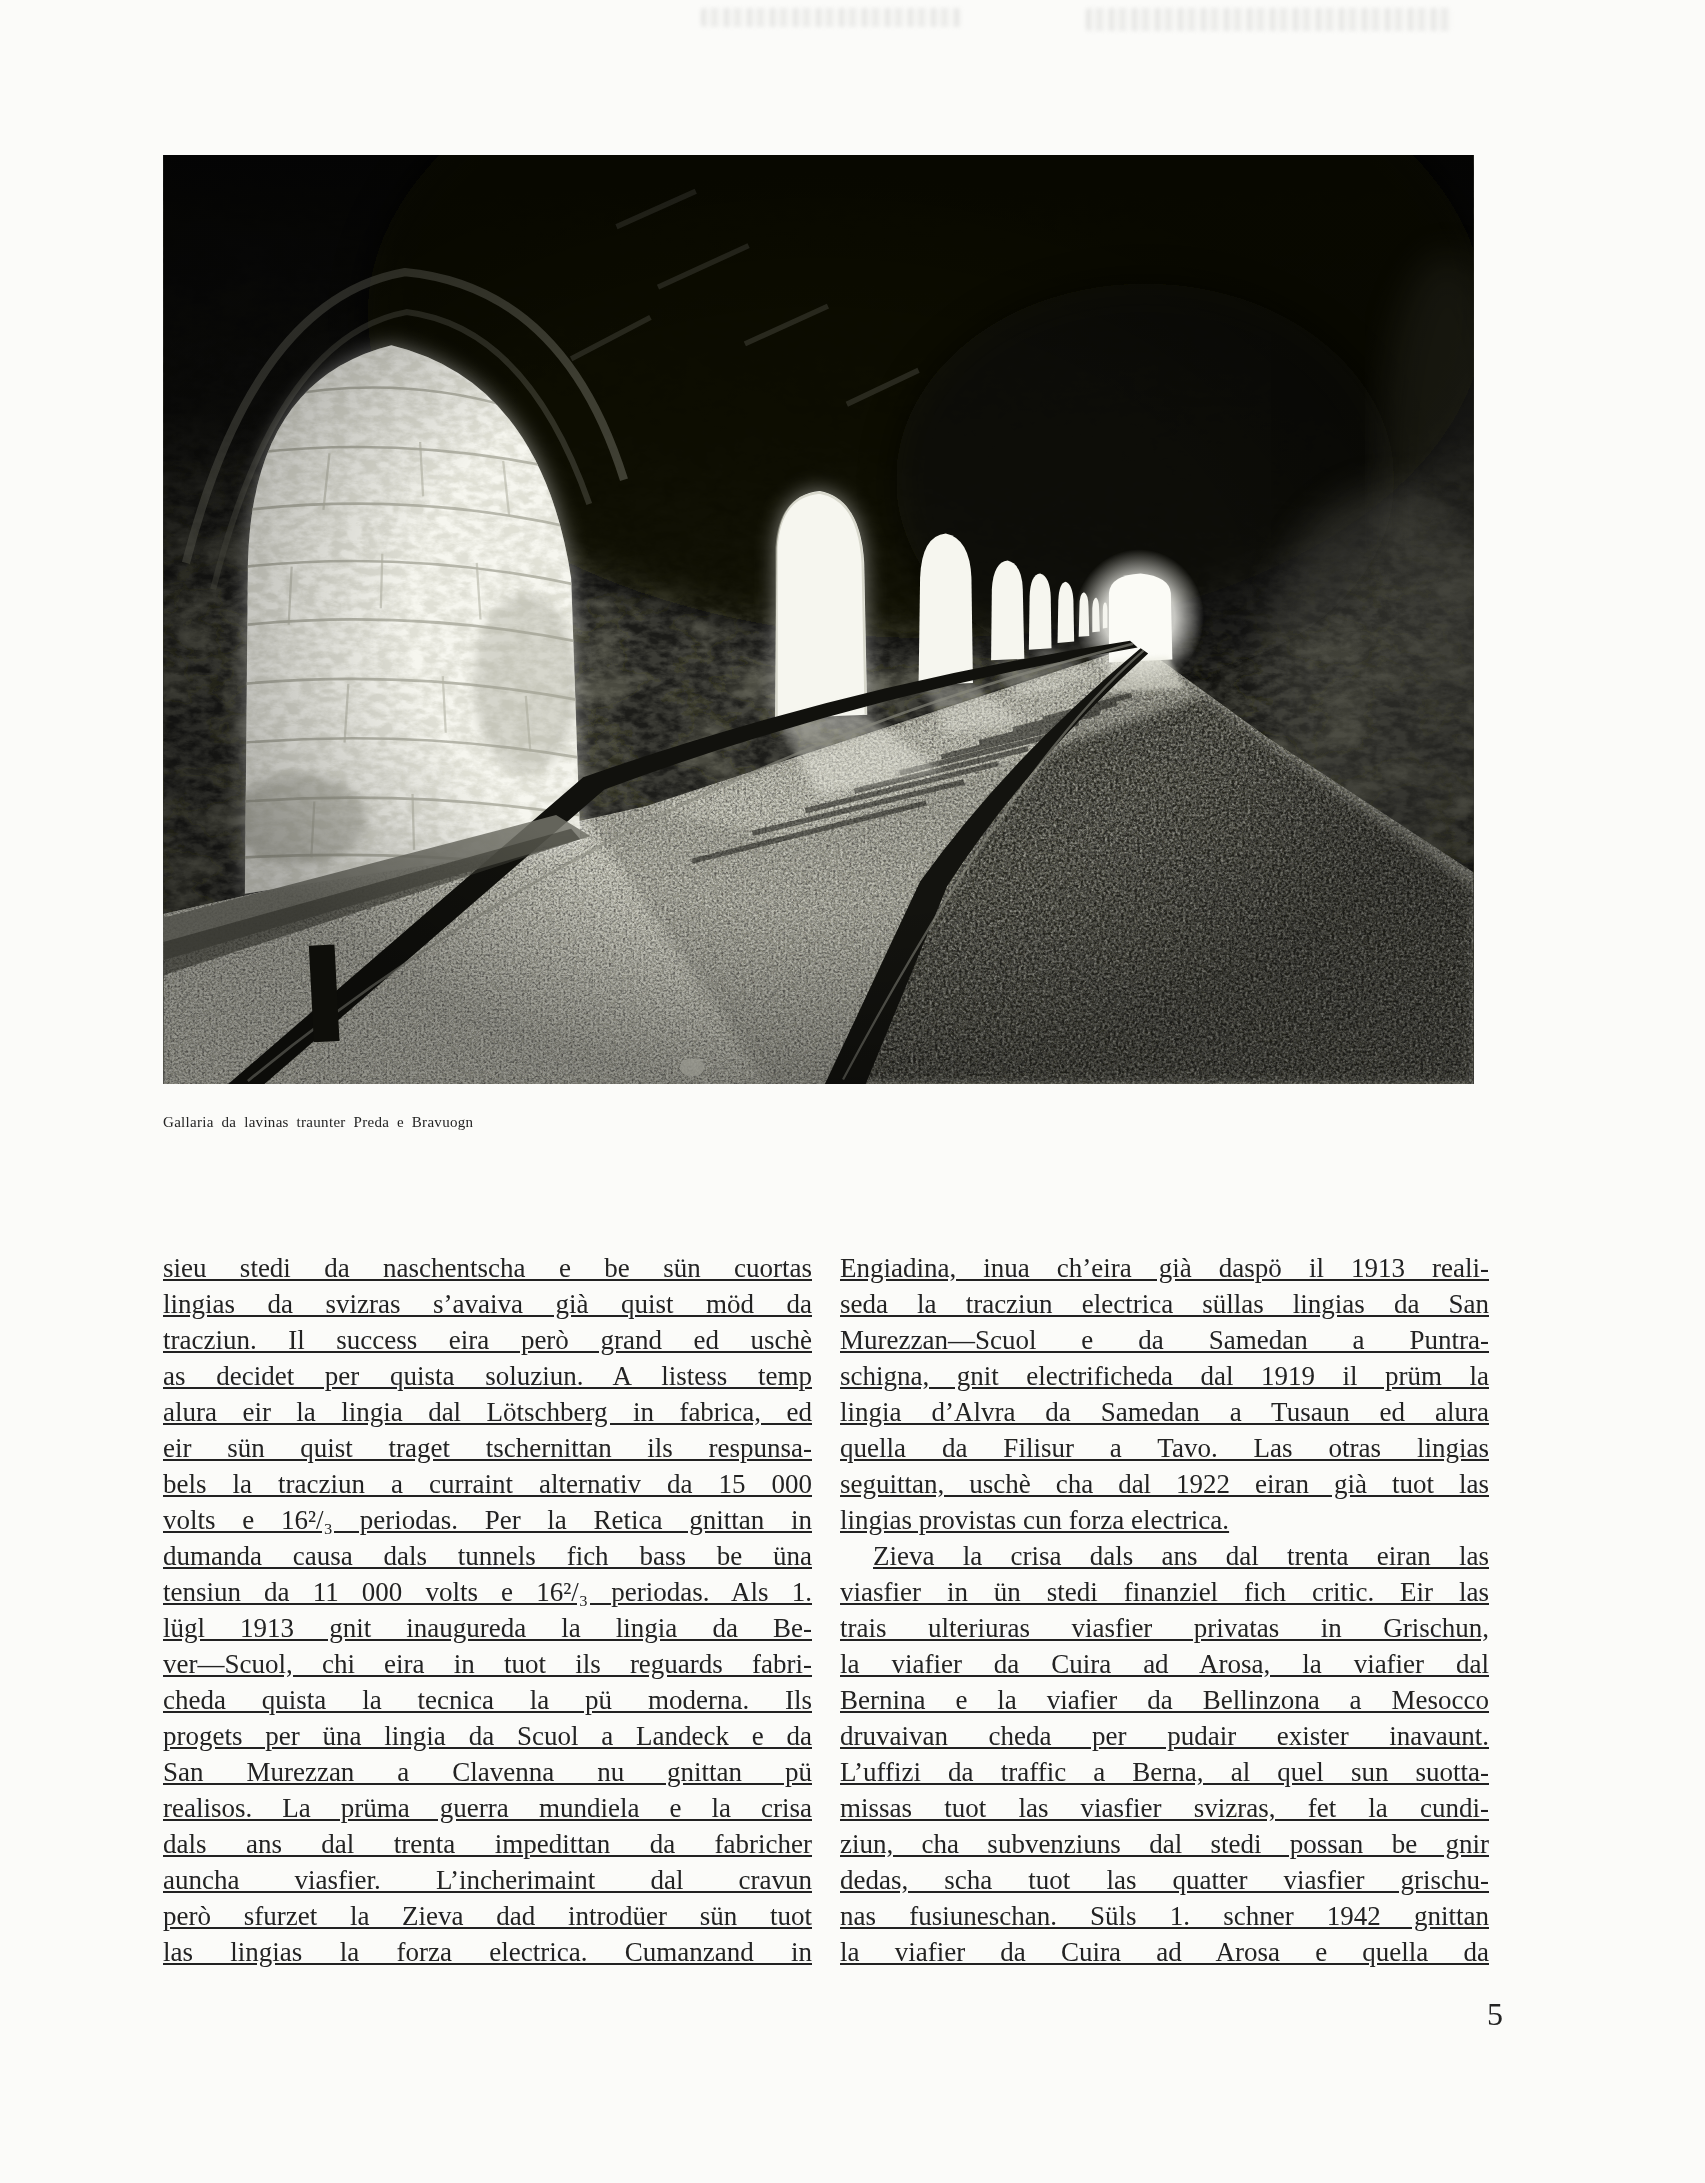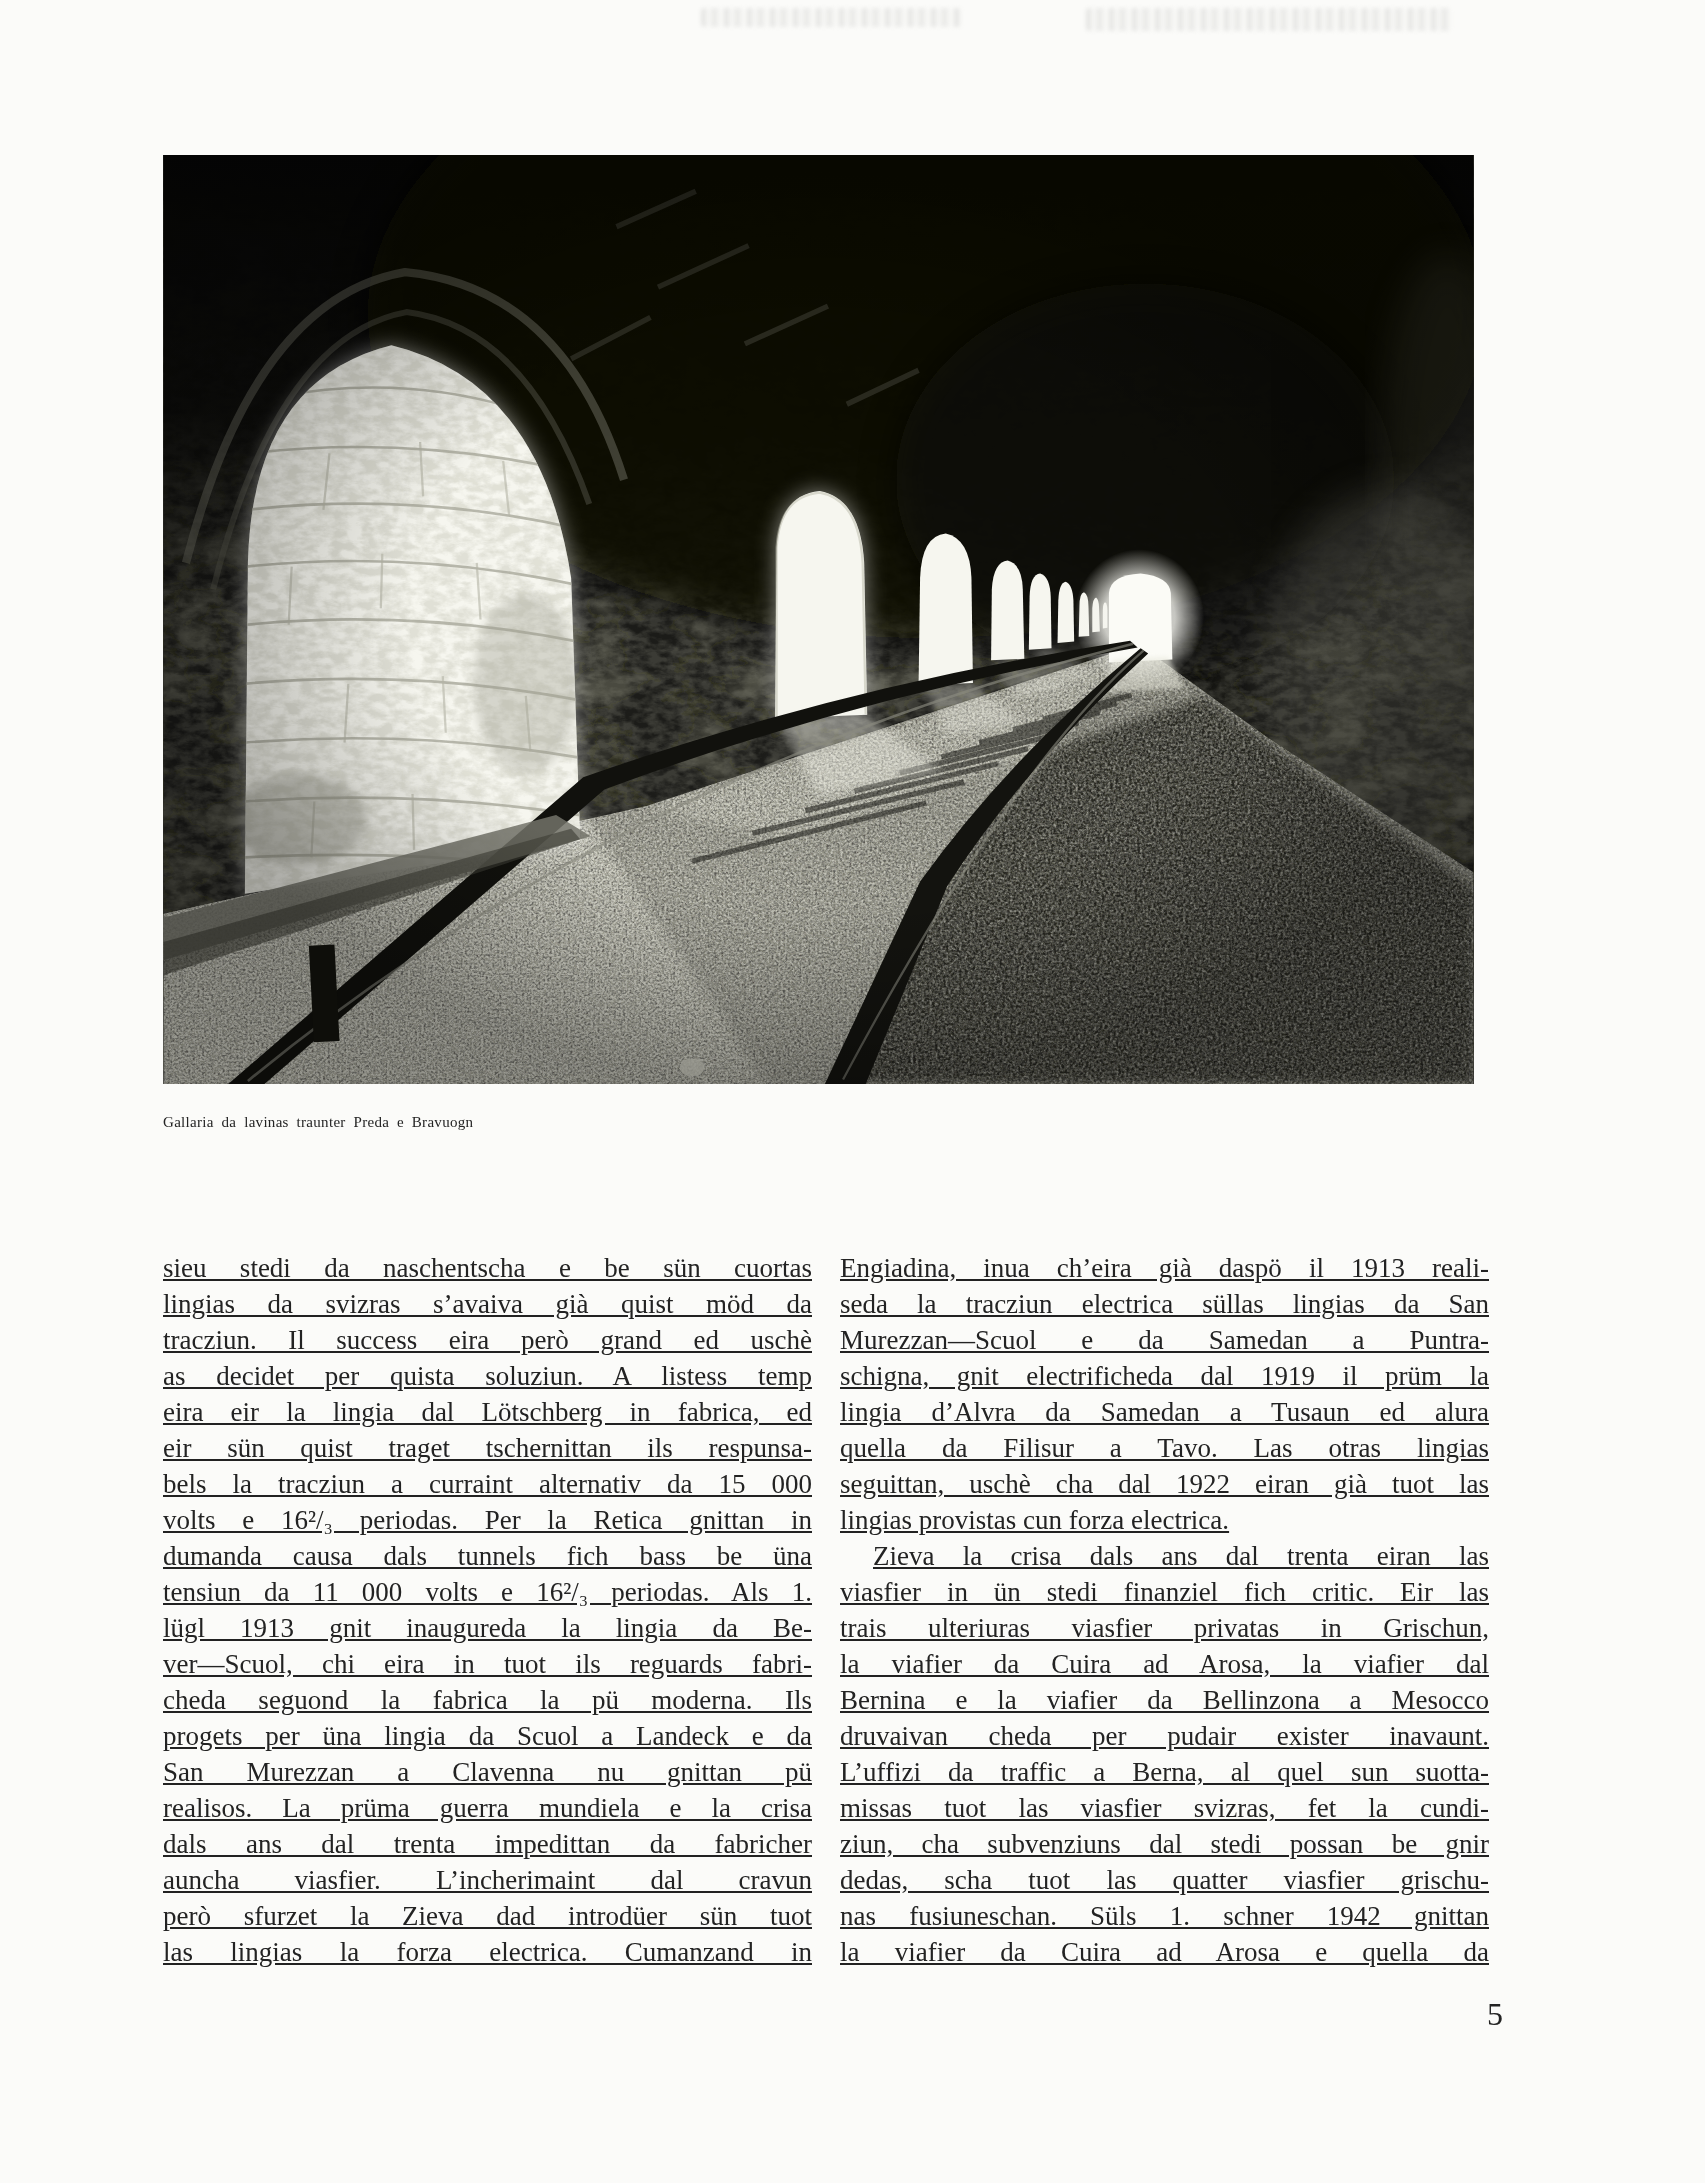--- a/index.html
+++ b/index.html
@@ -224,29 +224,29 @@
     </svg>
     <figcaption>Gallaria da lavinas traunter Preda e Bravuogn</figcaption>
   </figure>
 
   <div class="columns">
     <div class="col">
         <div class="line">sieu stedi da naschentscha e be sün cuortas</div>
         <div class="line">lingias da svizras s’avaiva già quist möd da</div>
         <div class="line">tracziun. Il success eira però grand ed uschè</div>
         <div class="line">as decidet per quista soluziun. A listess temp</div>
-        <div class="line">eira eir la lingia dal Lötschberg in fabrica, ed</div>
+        <div class="line">alura eir la lingia dal Lötschberg in fabrica, ed</div>
         <div class="line">eir sün quist traget tschernittan ils respunsa-</div>
         <div class="line">bels la tracziun a curraint alternativ da 15 000</div>
         <div class="line">volts e 16²/₃ periodas. Per la Retica gnittan in</div>
         <div class="line">dumanda causa dals tunnels fich bass be üna</div>
         <div class="line">tensiun da 11 000 volts e 16²/₃ periodas. Als 1.</div>
         <div class="line">lügl 1913 gnit inaugureda la lingia da Be-</div>
         <div class="line">ver—Scuol, chi eira in tuot ils reguards fabri-</div>
-        <div class="line">cheda seguond la fabrica la pü moderna. Ils</div>
+        <div class="line">cheda quista la tecnica la pü moderna. Ils</div>
         <div class="line">progets per üna lingia da Scuol a Landeck e da</div>
         <div class="line">San Murezzan a Clavenna nu gnittan pü</div>
         <div class="line">realisos. La prüma guerra mundiela e la crisa</div>
         <div class="line">dals ans dal trenta impedittan da fabricher</div>
         <div class="line">auncha viasfier. L’incherimaint dal cravun</div>
         <div class="line">però sfurzet la Zieva dad introdüer sün tuot</div>
         <div class="line">las lingias la forza electrica. Cumanzand in</div>
       </div>
     <div class="col">
         <div class="line">Engiadina, inua ch’eira già daspö il 1913 reali-</div>

